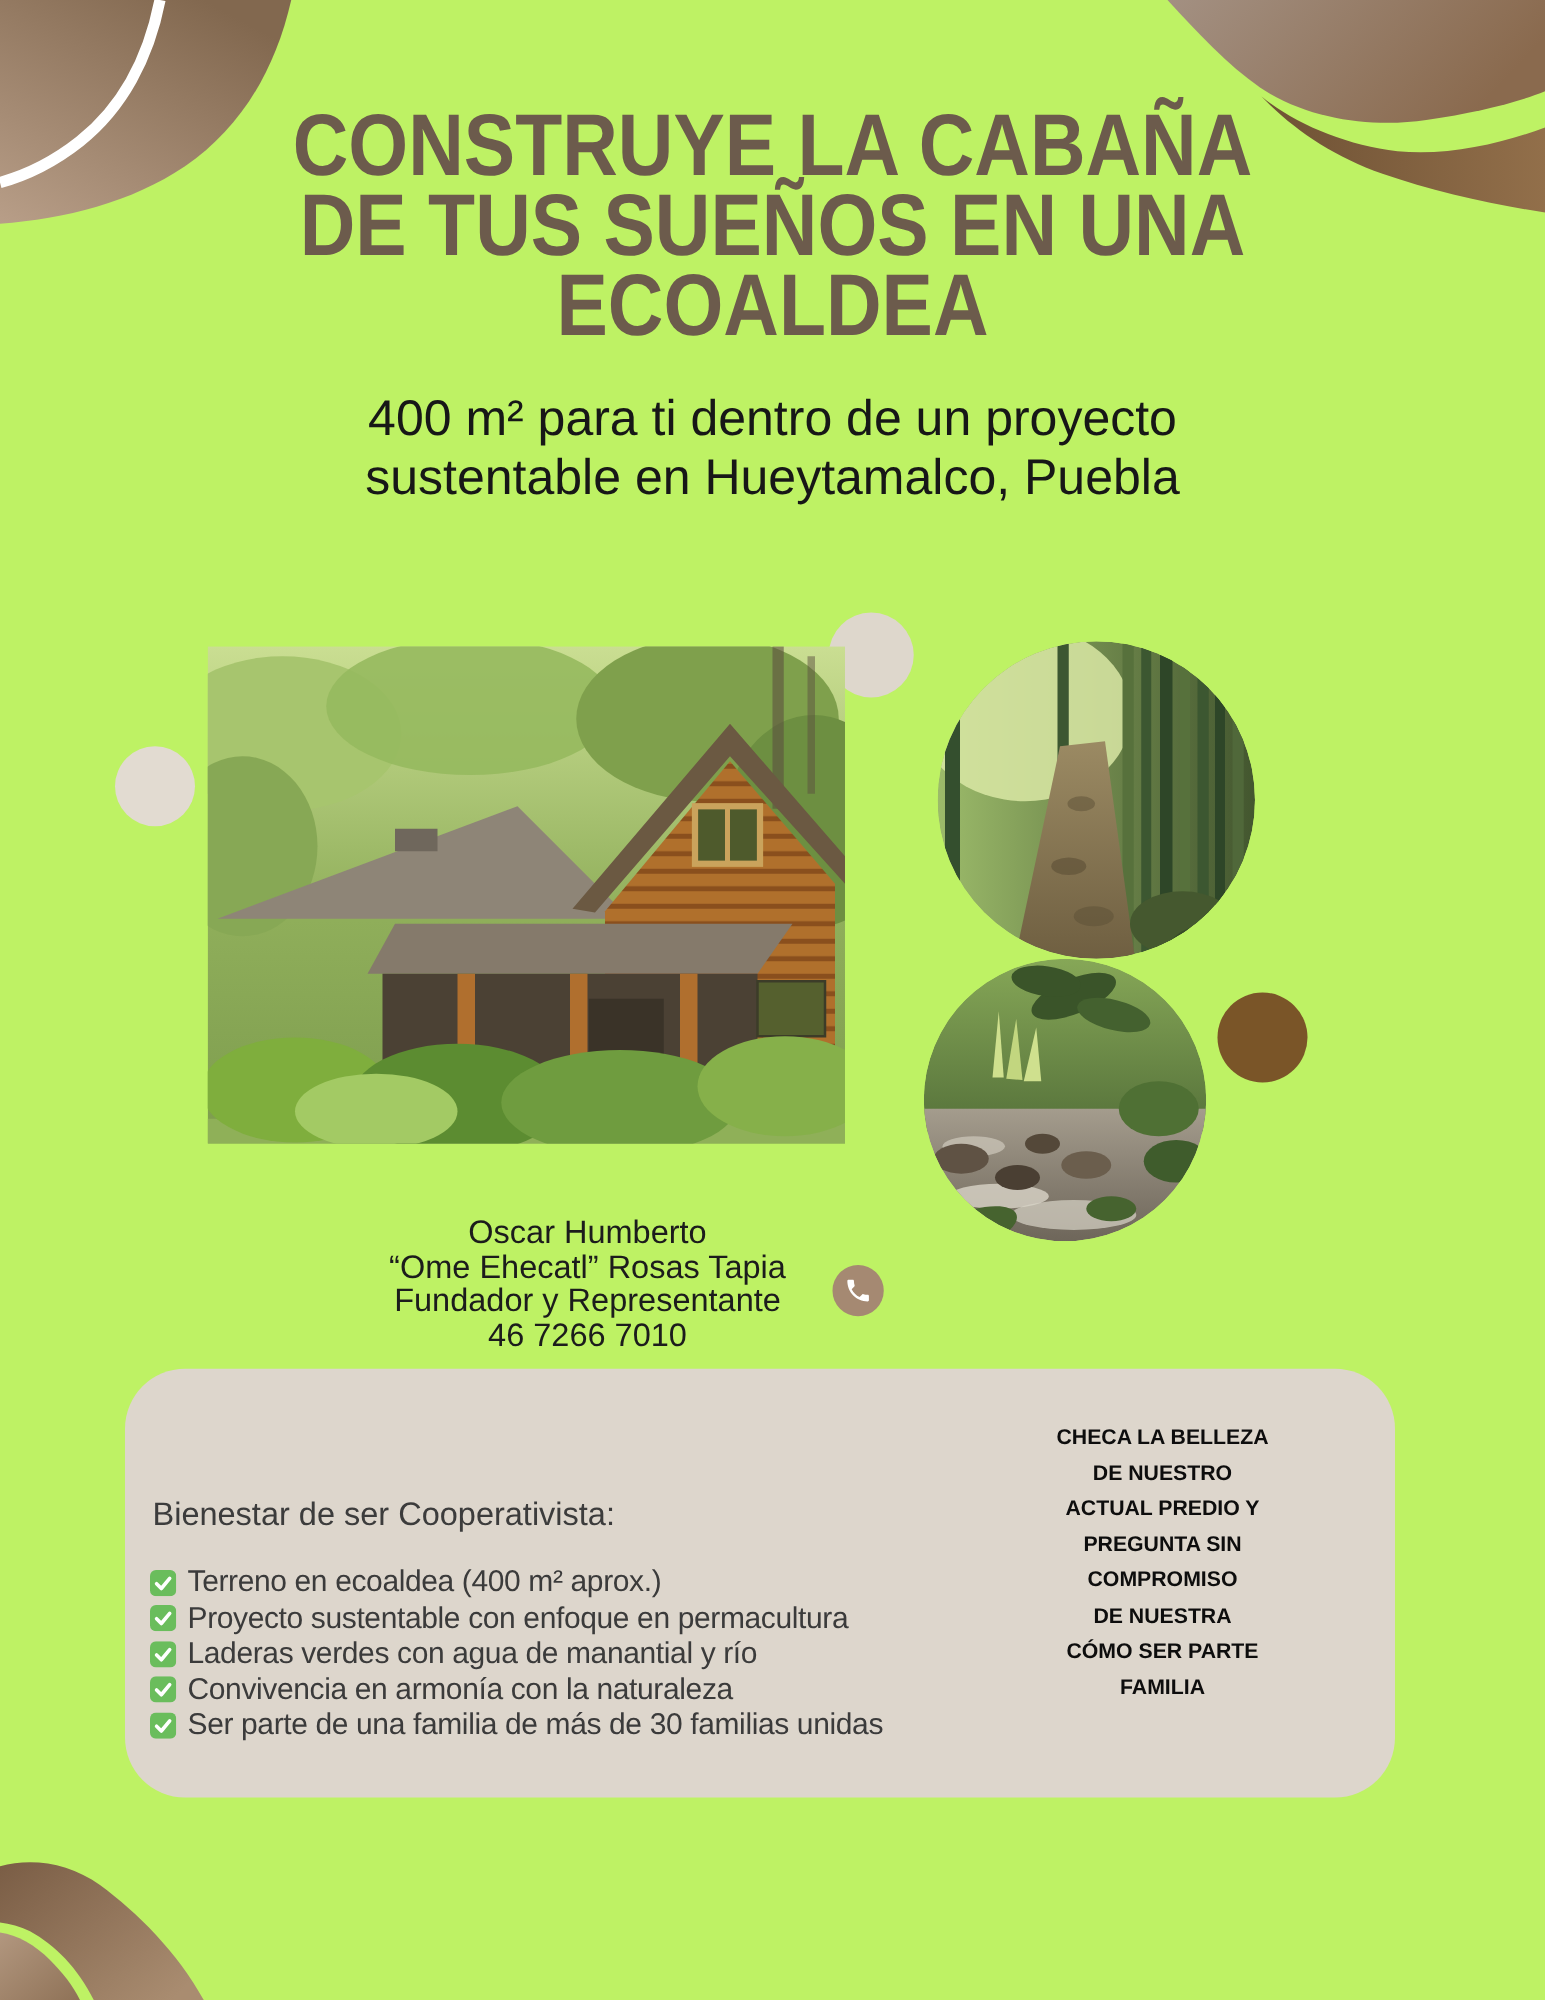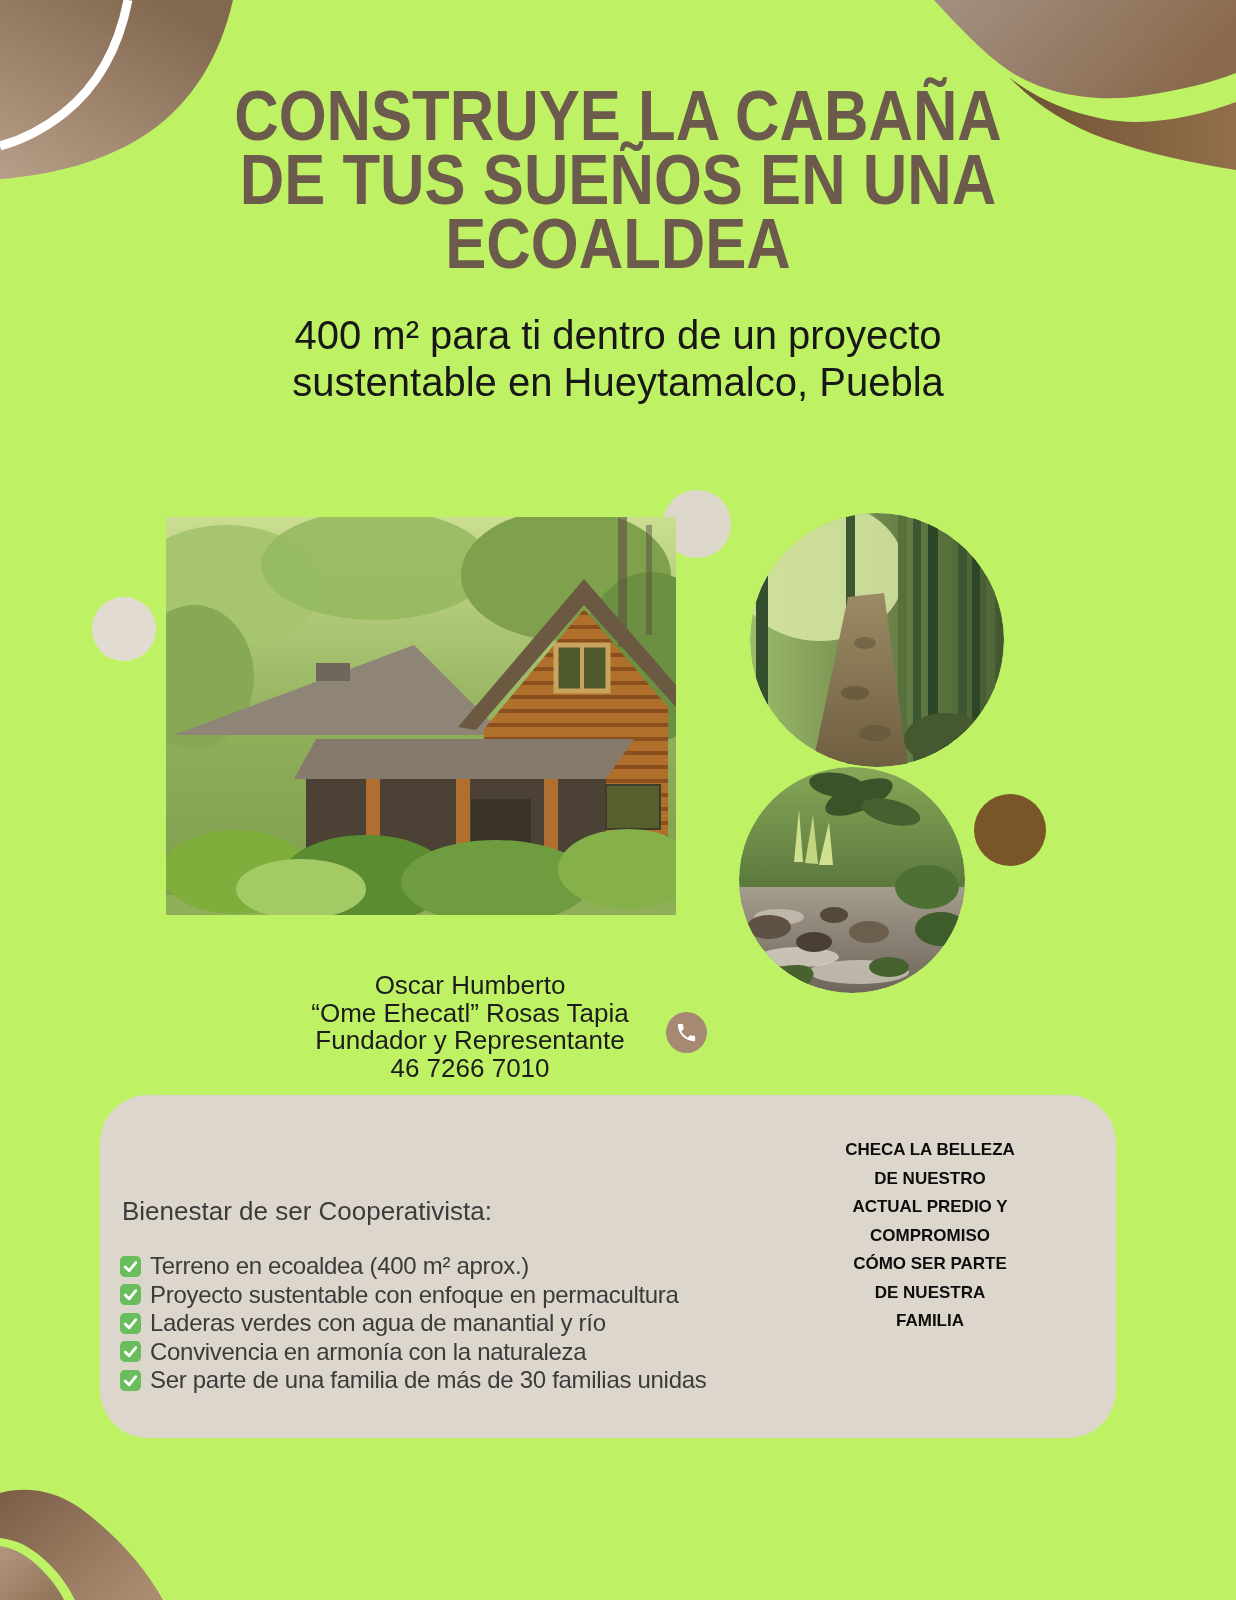--- a/index.html
+++ b/index.html
@@ -280,19 +280,20 @@
       </svg>
       <span class="benefit-text">Ser parte de una familia de más de 30 familias unidas</span>
     </div>
     </div>
 
   <div class="abs cta-block">
 
   <div class="cta-line">CHECA LA BELLEZA</div>
       <div class="cta-line">DE NUESTRO</div>
       <div class="cta-line">ACTUAL PREDIO Y</div>
+      <div class="cta-line">PREGUNTA SIN</div>
       <div class="cta-line">COMPROMISO</div>
+      <div class="cta-line">DE NUESTRA</div>
       <div class="cta-line">CÓMO SER PARTE</div>
-      <div class="cta-line">DE NUESTRA</div>
       <div class="cta-line">FAMILIA</div>
     </div>
 
 </div>
 
 </body></html>

